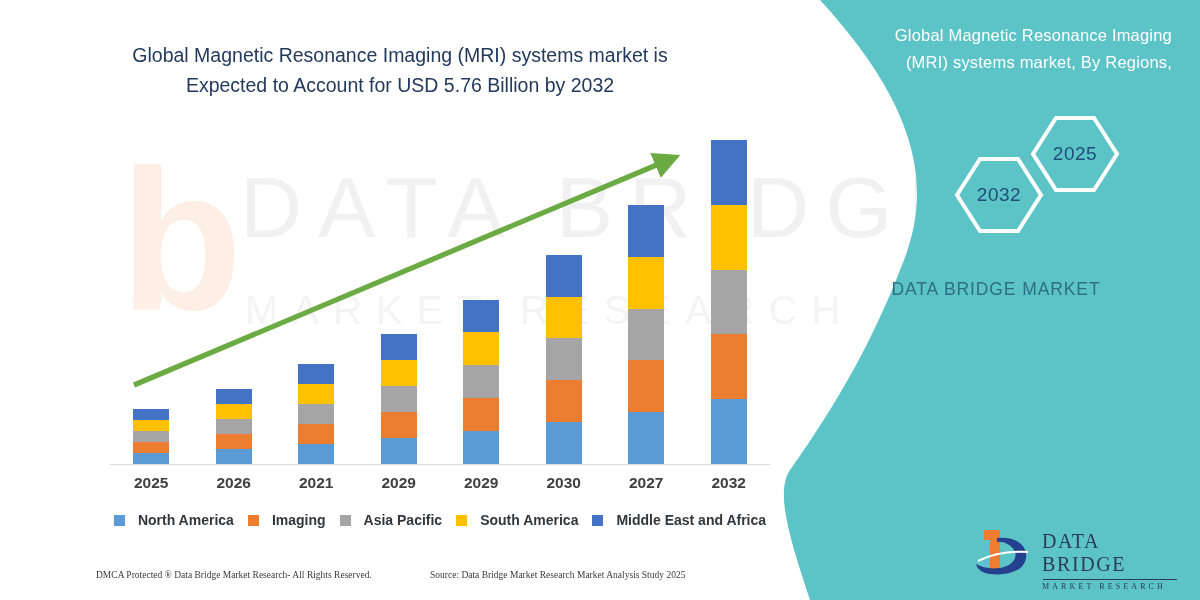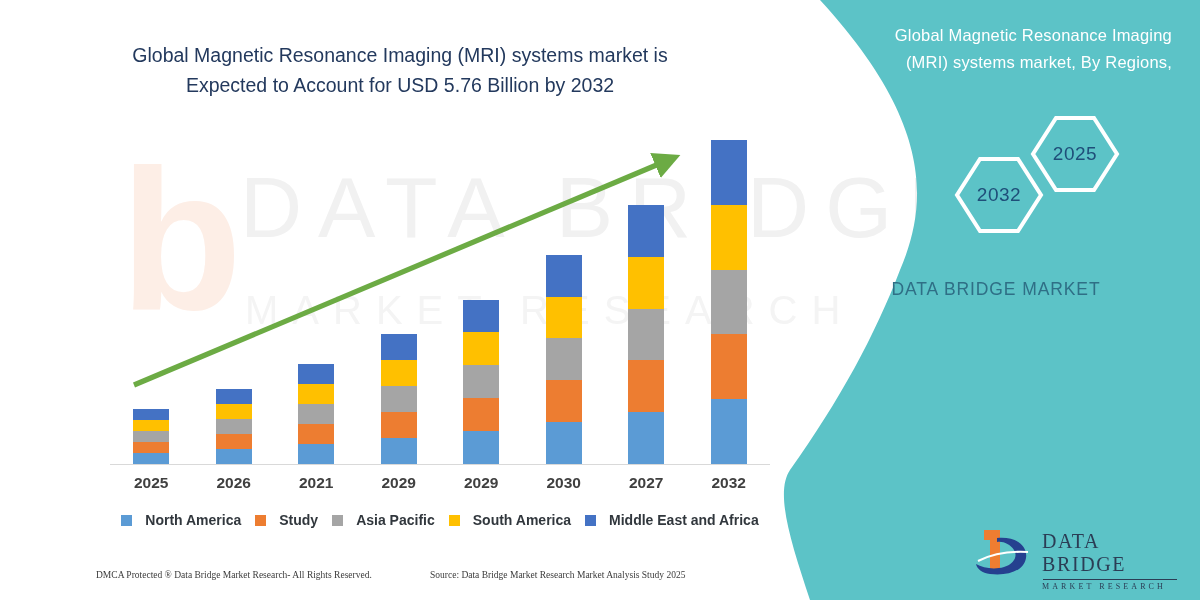--- a/index.html
+++ b/index.html
@@ -238,21 +238,21 @@
       <div class="xl">2032</div>
     </div>
 
   <div class="legend" id="legend">
       <div class="lg-item">
         <span class="lg-swatch" style="background: rgb(91, 155, 213);"></span>
         <span class="lg-label">North America</span>
       </div>
       <div class="lg-item">
         <span class="lg-swatch" style="background: rgb(237, 125, 49);"></span>
-        <span class="lg-label">Study</span>
+        <span class="lg-label">Imaging</span>
       </div>
       <div class="lg-item">
         <span class="lg-swatch" style="background: rgb(165, 165, 165);"></span>
         <span class="lg-label">Asia Pacific</span>
       </div>
       <div class="lg-item">
         <span class="lg-swatch" style="background: rgb(255, 192, 0);"></span>
         <span class="lg-label">South America</span>
       </div>
       <div class="lg-item">

